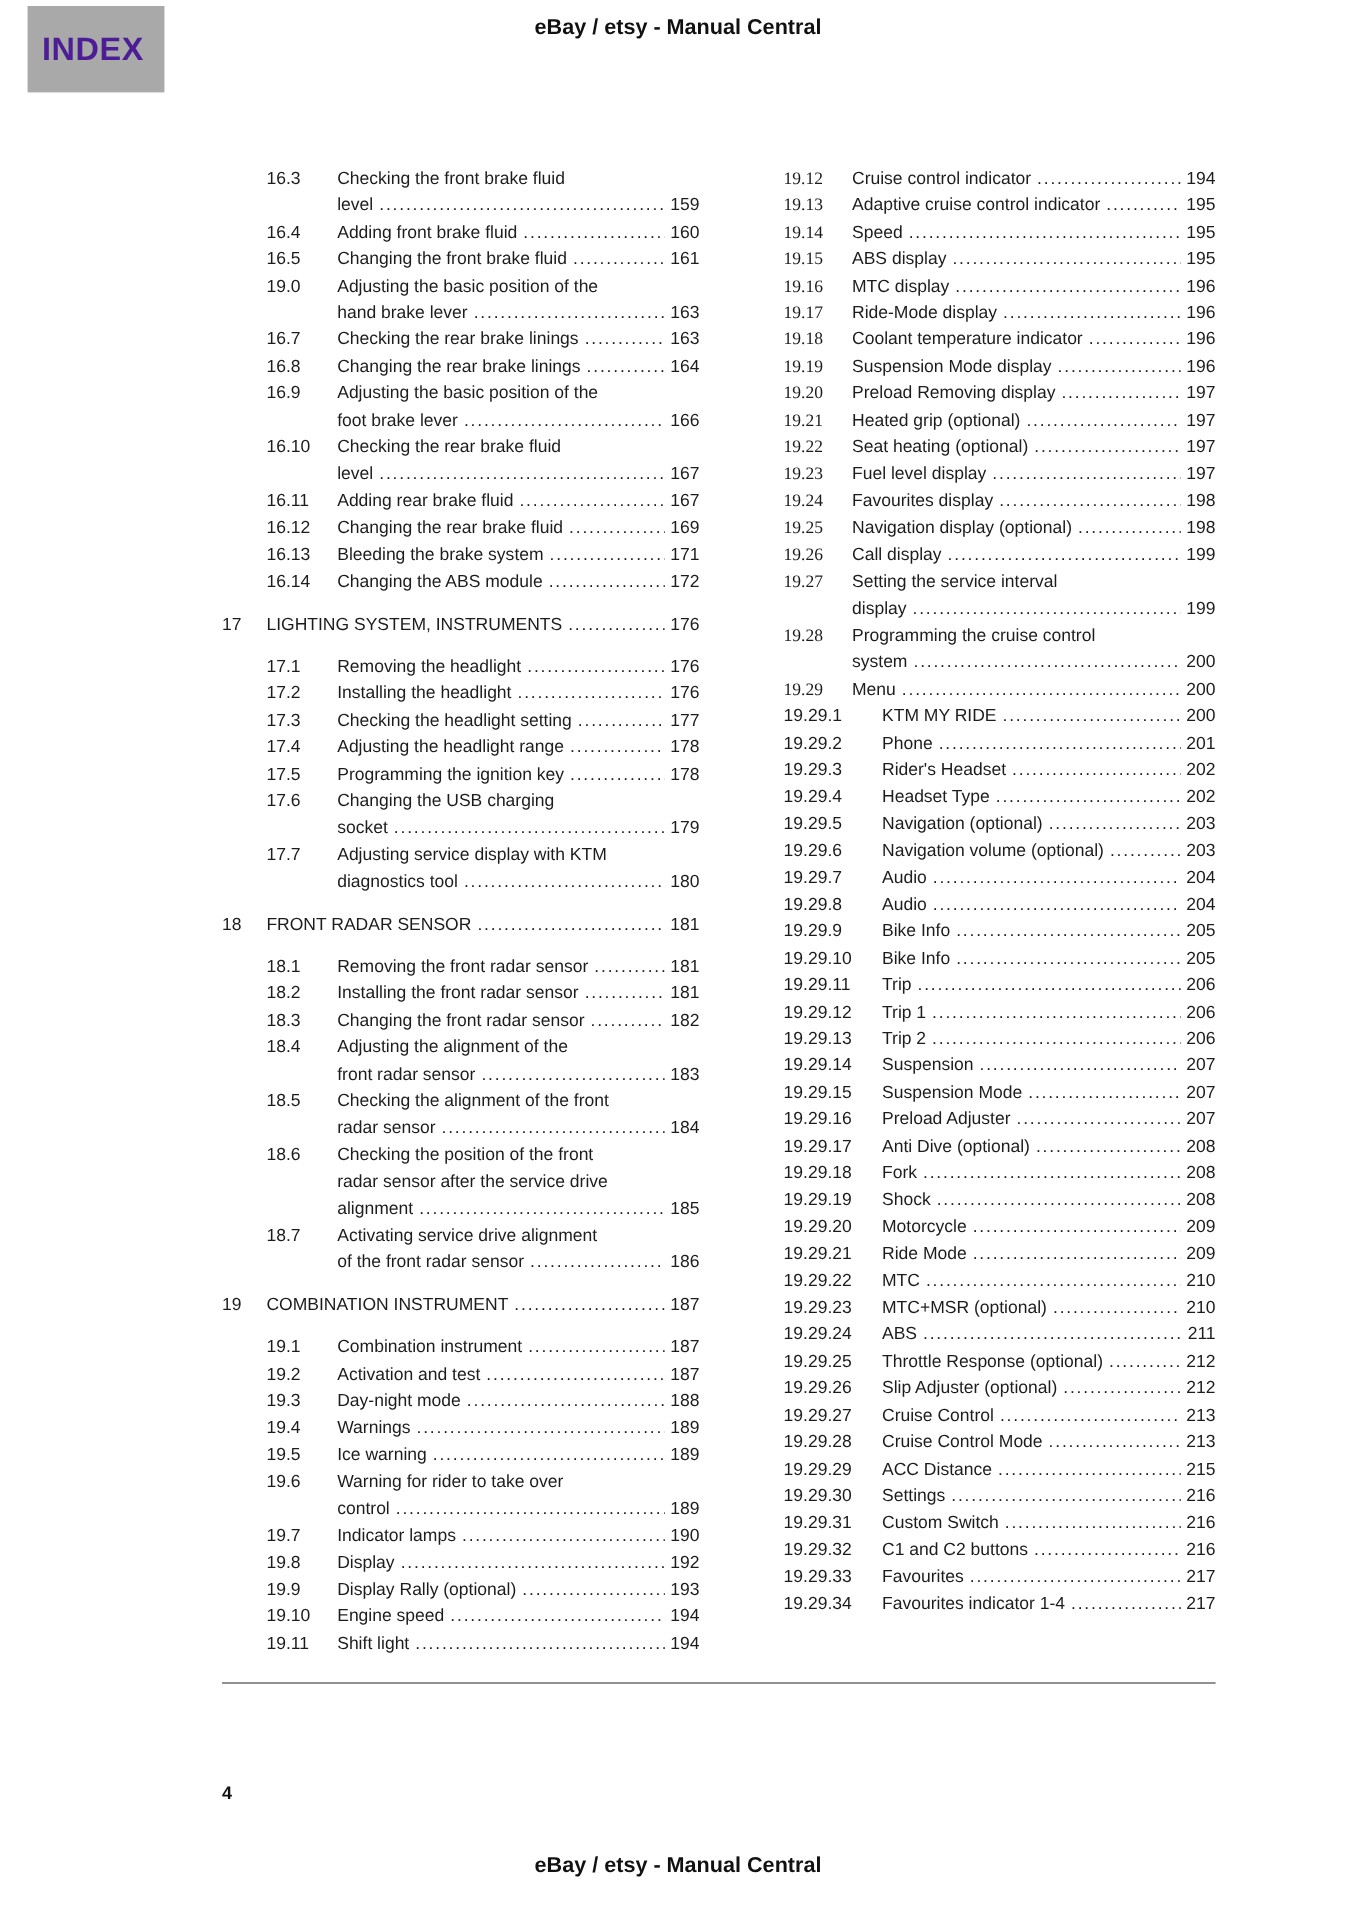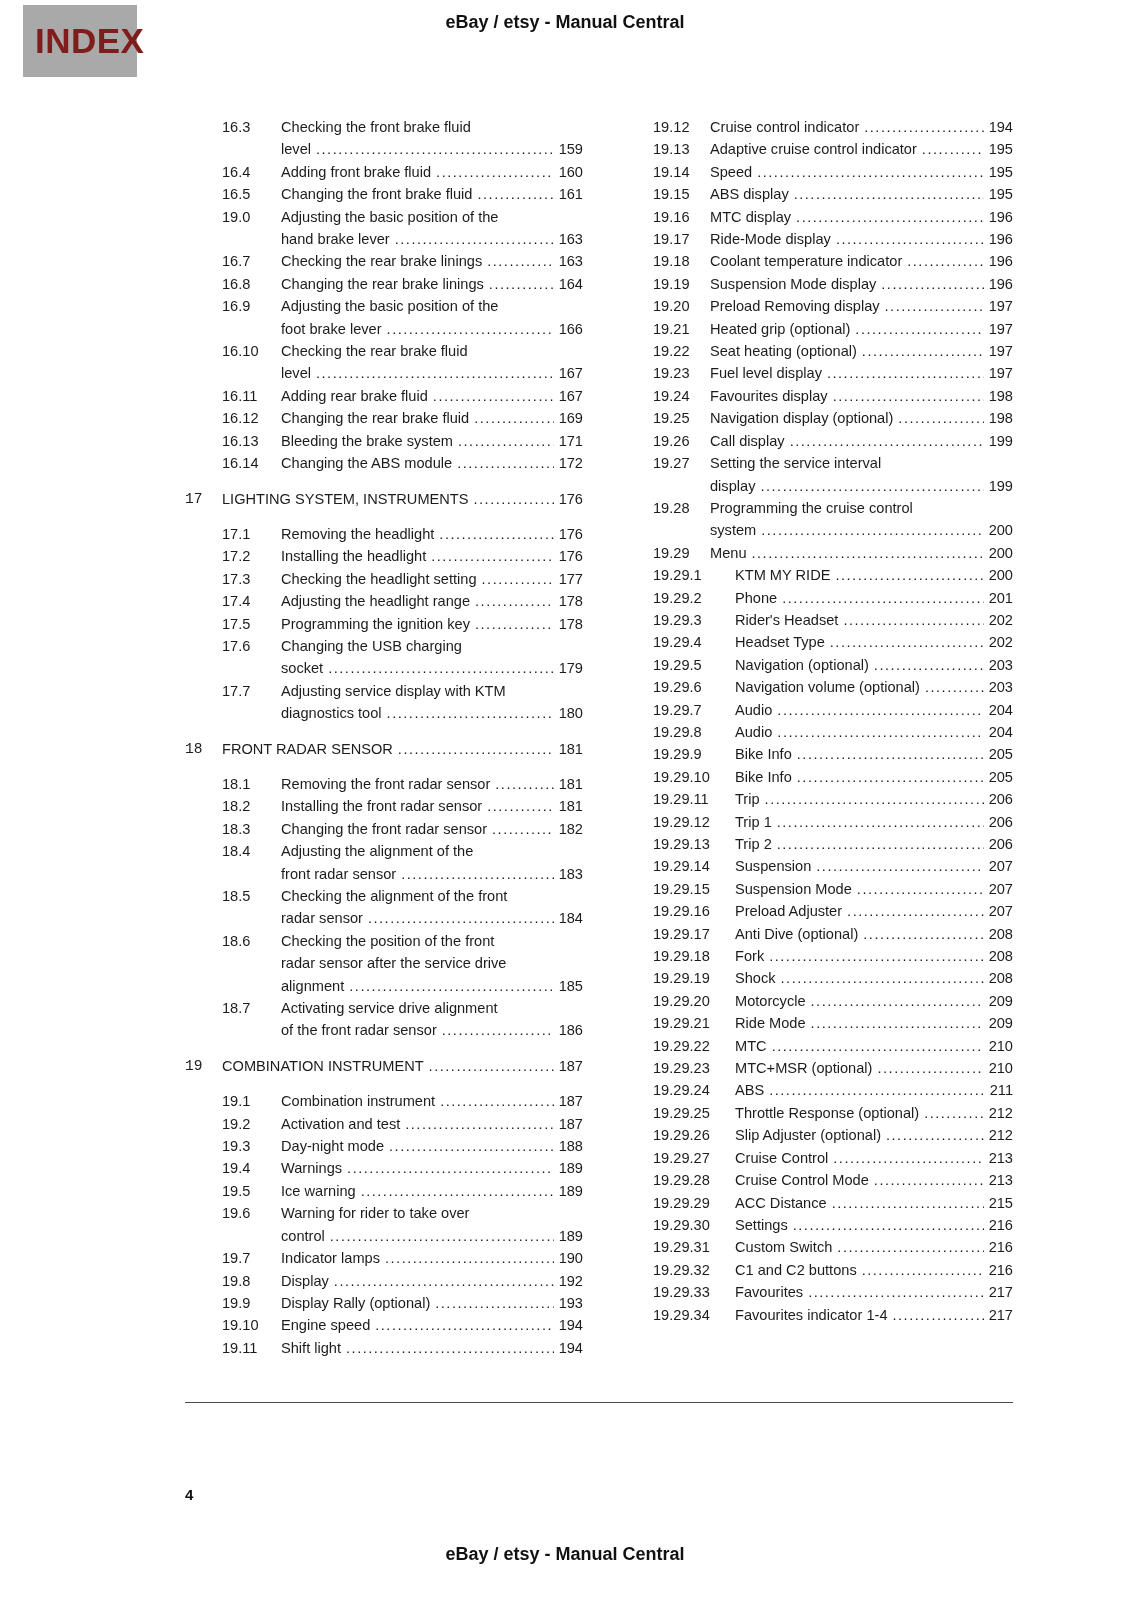--- a/index.html
+++ b/index.html
@@ -12,53 +12,53 @@
     overflow:hidden;
   }
   .index-tab{
     position:absolute;left:23px;top:5px;
     width:114px;height:72px;
     background:#a9a9a9;
     display:flex;align-items:center;
     padding-left:12px;box-sizing:border-box;
   }
   .index-tab span{
-    font-size:35px;font-weight:700;color:#7f1d1d;
+    font-size:27px;font-weight:700;color:#4c1d95;
     letter-spacing:0.5px;
   }
   .header-title{
     position:absolute;left:0;top:12px;width:1130px;
     text-align:center;font-size:18px;font-weight:600;color:#111;
   }
   .footer-title{
     position:absolute;left:0;top:1544px;width:1130px;
     text-align:center;font-size:18px;font-weight:600;color:#111;
   }
   .rule{
     position:absolute;left:185px;top:1402px;width:828px;height:0;
     border-top:1px solid #4a4a4a;
   }
   .page-number{
     position:absolute;left:185px;top:1486px;
     font-size:15px;font-weight:700;color:#111;
   }
   .col{
-    position:absolute;top:116px;
+    position:absolute;top:138px;
     font-size:14.6px;line-height:22.4px;
   }
   .col-left{left:185px;width:398px;}
   .col-right{left:653px;width:360px;}
   .entry{display:flex;}
   .entry .num{flex:0 0 auto;}
   .entry .body{flex:1;min-width:0;}
   .col-left .entry.lv-section{margin:13px 0;}
-  .col-left .entry.lv-section .num{width:37px;font-family:Liberation Mono, monospace;}
+  .col-left .entry.lv-section .num{width:37px;}
   .col-left .entry.lv-sub{padding-left:37px;}
   .col-left .entry.lv-sub .num{width:59px;}
-  .col-right .entry.lv-sub .num{width:57px;}
+  .col-right .entry.lv-sub .num{width:57px;font-family:Liberation Serif, serif;}
   .col-right .entry.lv-sub3 .num{width:82px;}
   .line{white-space:nowrap;}
   .line-last{display:flex;align-items:baseline;}
   .line-last .text{white-space:nowrap;flex:0 1 auto;}
   .leader{
     flex:1 1 10px;min-width:10px;overflow:hidden;white-space:nowrap;
     margin:0 3px 0 5px;color:#1c1c1c;
   }
   .leader::before{
     content:"......................................................................................................................................................";

